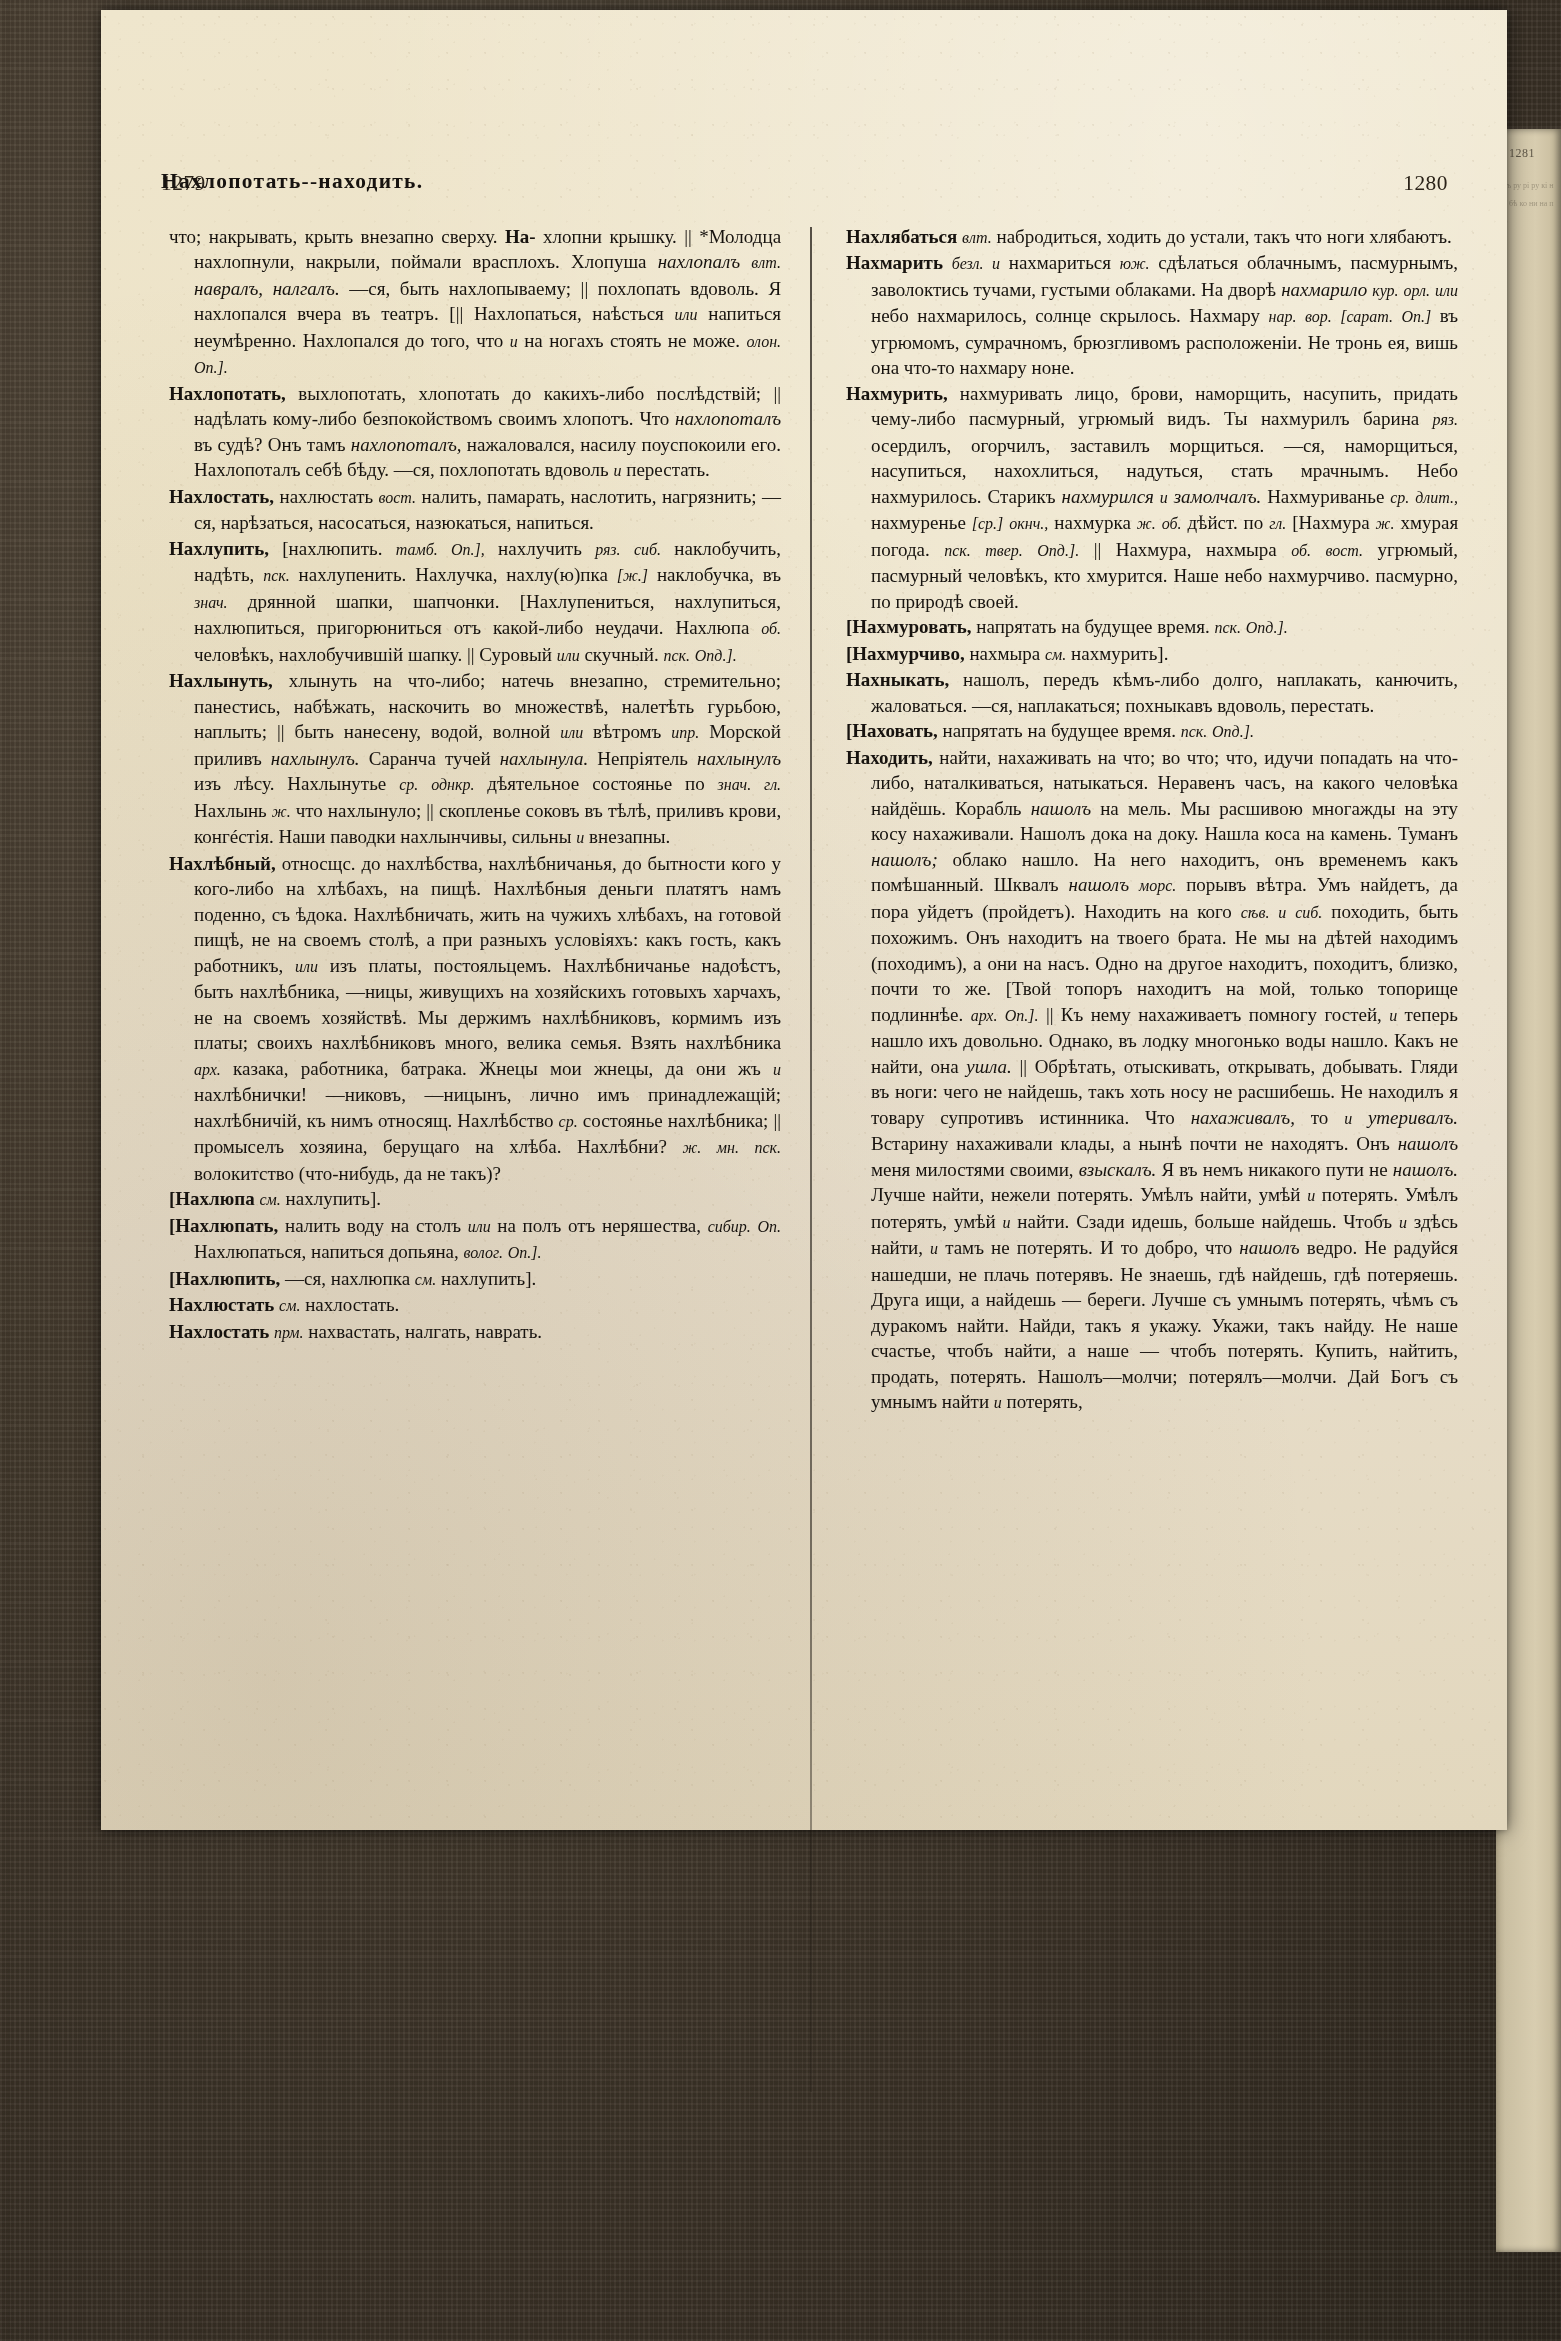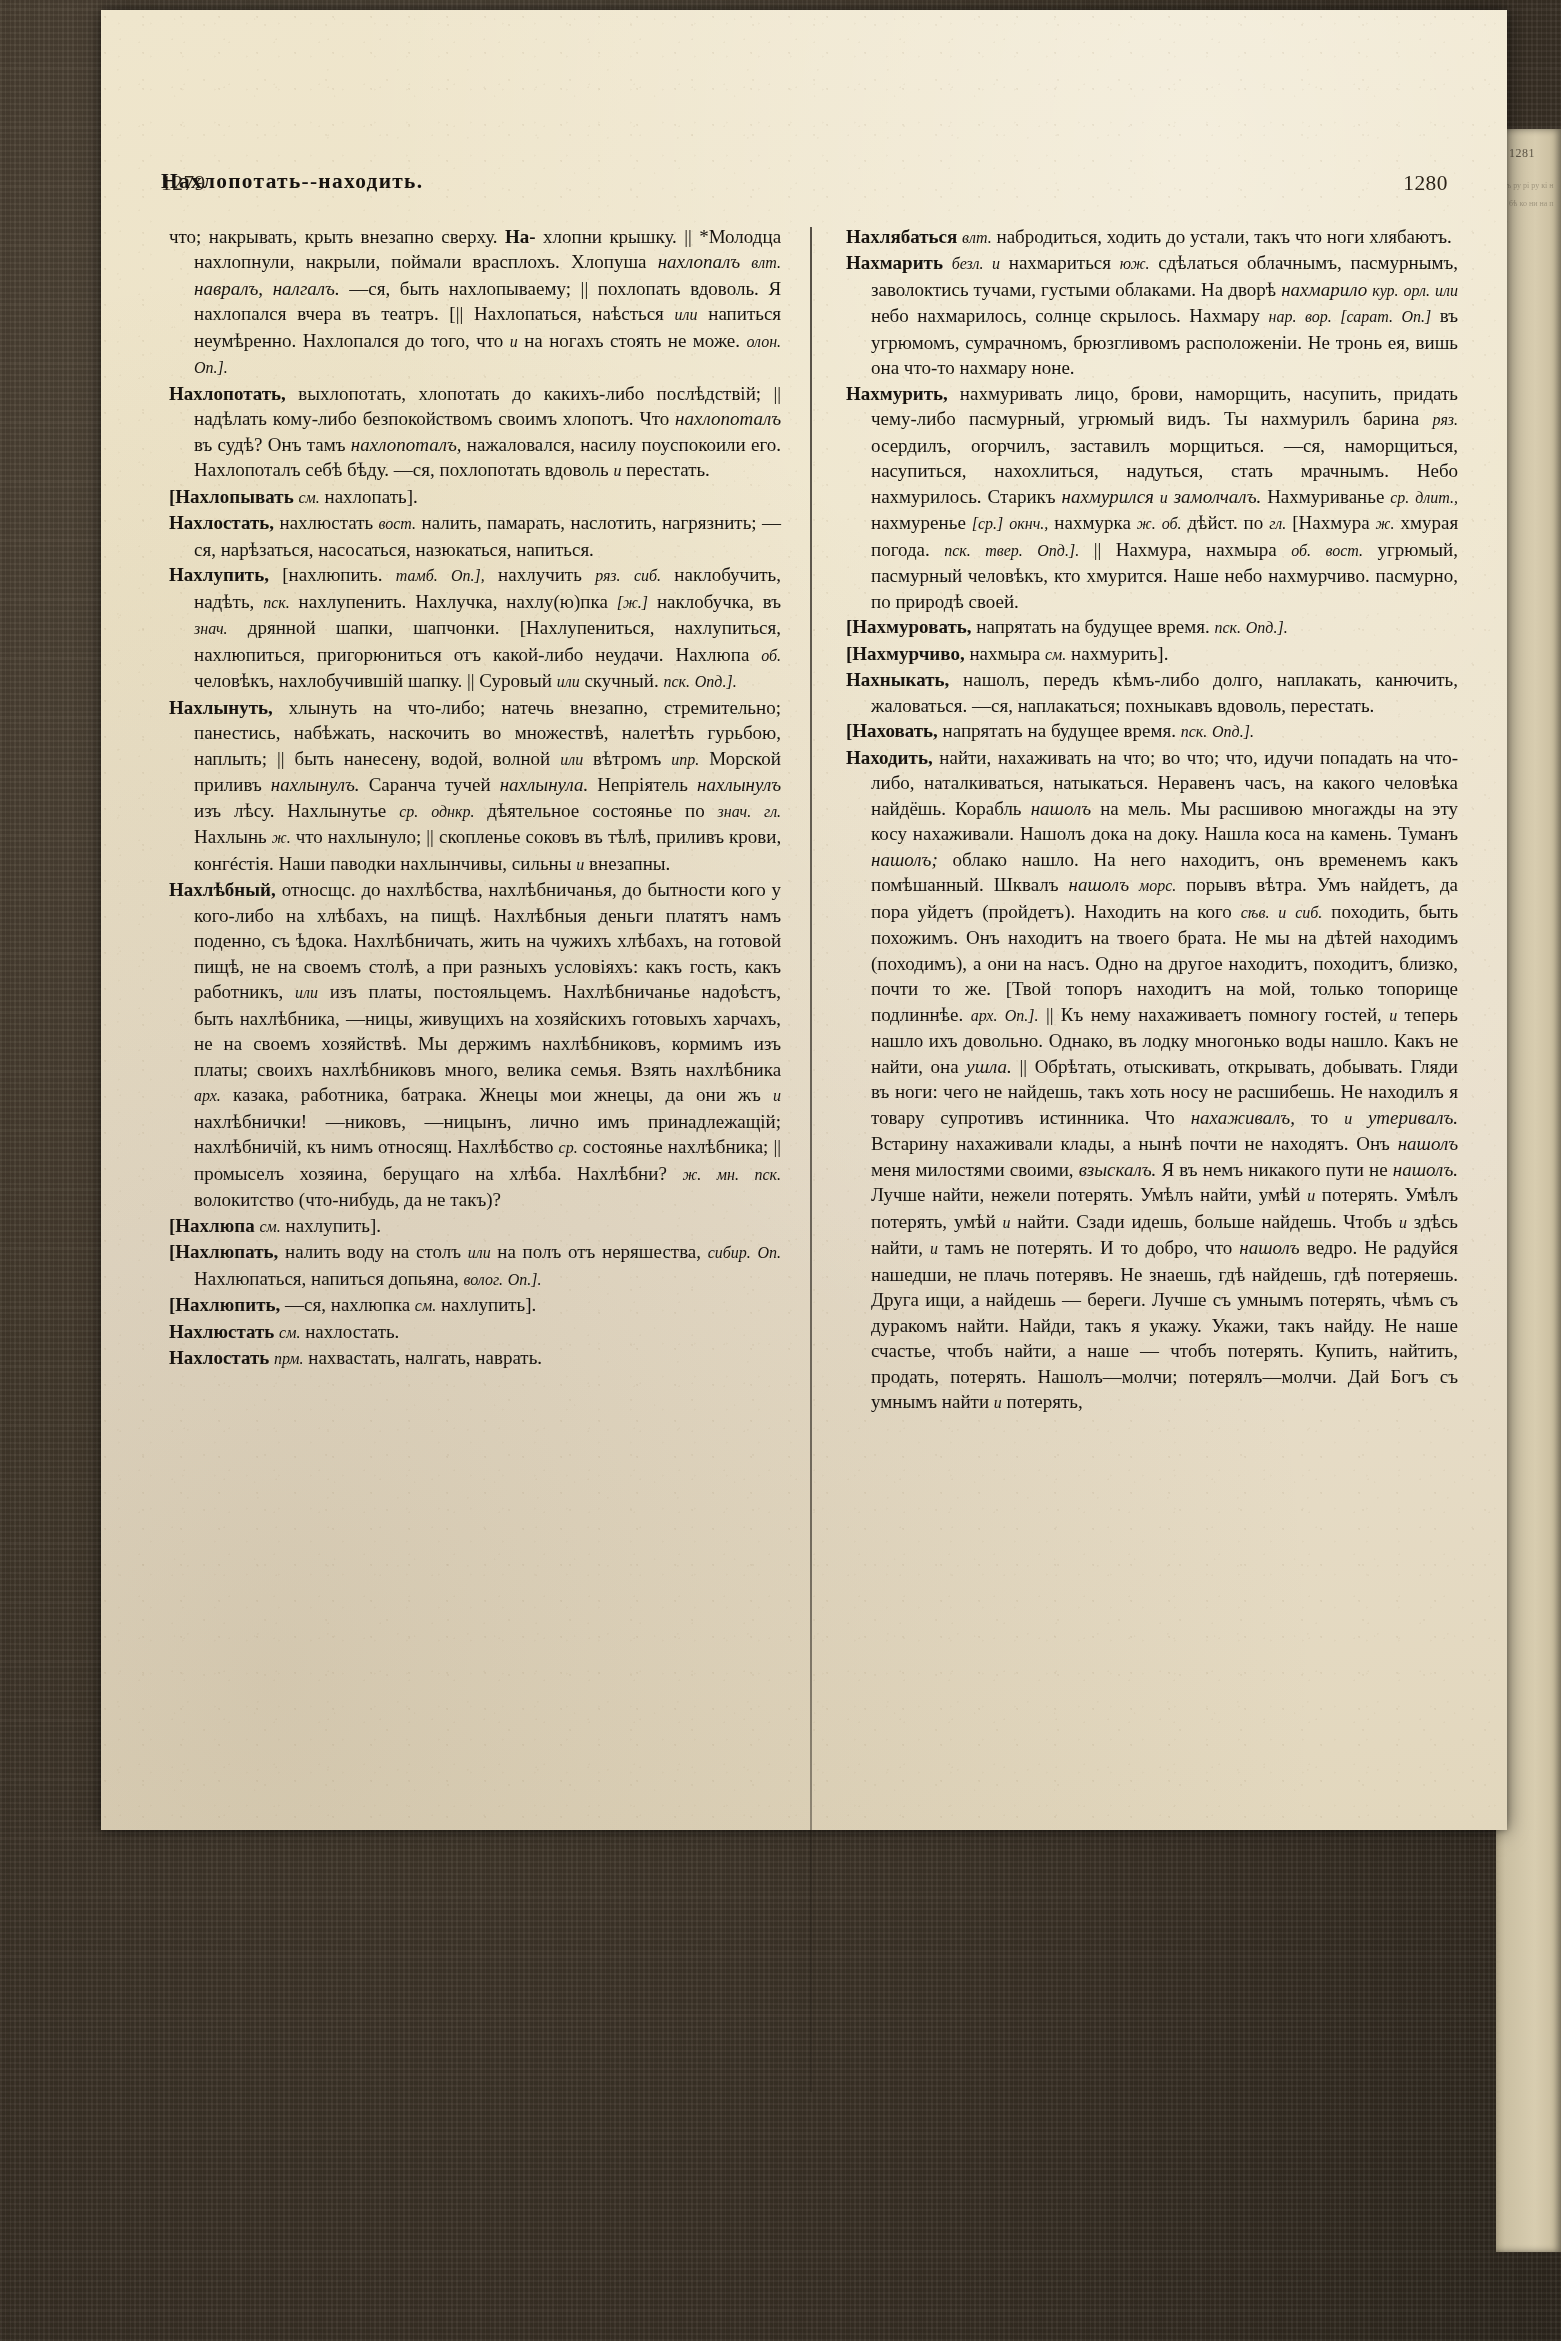--- a/index.html
+++ b/index.html
@@ -109,21 +109,20 @@
     <div class="folio" id="folio-left">1279</div>
     <div id="running-head">Нахлопотать--находить.</div>
     <div class="folio" id="folio-right">1280</div>
   </div>
 
   <div id="cols">
     <div id="rule"></div>
     <div class="col" id="col-left">
         <p class="entry"><span>что;</span> <span>накрывать,</span> <span>крыть</span> <span>внезапно</span> <span>сверху.</span> <span class="hw">На-</span> <span>хлопни</span> <span>крышку.</span> <span>||</span> <span>*Молодца</span> <span>нахлопнули,</span> <span>накрыли,</span> <span>поймали</span> <span>врасплохъ.</span> <span>Хлопуша</span> <span class="it">нахлопалъ</span> <span class="abbr">влт.</span> <span class="it">навралъ,</span> <span class="it">налгалъ.</span> <span>—ся,</span> <span>быть</span> <span>нахлопываему;</span> <span>||</span> <span>похлопать</span> <span>вдоволь.</span> <span>Я</span> <span>нахлопался</span> <span>вчера</span> <span>въ</span> <span>театръ.</span> <span>[||</span> <span>Нахлопаться,</span> <span>наѣсться</span> <span class="abbr">или</span> <span>напиться</span> <span>неумѣренно.</span> <span>Нахлопался</span> <span>до</span> <span>того,</span> <span>что</span> <span class="abbr">и</span> <span>на</span> <span>ногахъ</span> <span>стоять</span> <span>не</span> <span>може.</span> <span class="abbr">олон.</span> <span class="abbr">Оп.].</span></p>
         <p class="entry"><span class="hw">Нахлопотать,</span> <span>выхлопотать,</span> <span>хлопотать</span> <span>до</span> <span>какихъ-либо</span> <span>послѣдствій;</span> <span>||</span> <span>надѣлать</span> <span>кому-либо</span> <span>безпокойствомъ</span> <span>своимъ</span> <span>хлопотъ.</span> <span>Что</span> <span class="it">нахлопоталъ</span> <span>въ</span> <span>судѣ?</span> <span>Онъ</span> <span>тамъ</span> <span class="it">нахлопоталъ,</span> <span>нажаловался,</span> <span>насилу</span> <span>поуспокоили</span> <span>его.</span> <span>Нахлопоталъ</span> <span>себѣ</span> <span>бѣду.</span> <span>—ся,</span> <span>похлопотать</span> <span>вдоволь</span> <span class="abbr">и</span> <span>перестать.</span></p>
-        <p class="entry"><span class="hw">[Нахлопывать</span> <span class="abbr">см.</span> <span>нахлопать].</span></p>
         <p class="entry"><span class="hw">Нахлостать,</span> <span>нахлюстать</span> <span class="abbr">вост.</span> <span>налить,</span> <span>памарать,</span> <span>наслотить,</span> <span>нагрязнить;</span> <span>—ся,</span> <span>нарѣзаться,</span> <span>насосаться,</span> <span>назюкаться,</span> <span>напиться.</span></p>
         <p class="entry"><span class="hw">Нахлупить,</span> <span>[нахлюпить.</span> <span class="abbr">тамб.</span> <span class="abbr">Оп.],</span> <span>нахлучить</span> <span class="abbr">ряз.</span> <span class="abbr">сиб.</span> <span>наклобучить,</span> <span>надѣть,</span> <span class="abbr">пск.</span> <span>нахлупенить.</span> <span>Нахлучка,</span> <span>нахлу(ю)пка</span> <span class="abbr">[ж.]</span> <span>наклобучка,</span> <span>въ</span> <span class="abbr">знач.</span> <span>дрянной</span> <span>шапки,</span> <span>шапчонки.</span> <span>[Нахлупениться,</span> <span>нахлупиться,</span> <span>нахлюпиться,</span> <span>пригорюниться</span> <span>отъ</span> <span>какой-либо</span> <span>неудачи.</span> <span>Нахлюпа</span> <span class="abbr">об.</span> <span>человѣкъ,</span> <span>нахлобучившій</span> <span>шапку.</span> <span>||</span> <span>Суровый</span> <span class="abbr">или</span> <span>скучный.</span> <span class="abbr">пск.</span> <span class="abbr">Опд.].</span></p>
         <p class="entry"><span class="hw">Нахлынуть,</span> <span>хлынуть</span> <span>на</span> <span>что-либо;</span> <span>натечь</span> <span>внезапно,</span> <span>стремительно;</span> <span>панестись,</span> <span>набѣжать,</span> <span>наскочить</span> <span>во</span> <span>множествѣ,</span> <span>налетѣть</span> <span>гурьбою,</span> <span>наплыть;</span> <span>||</span> <span>быть</span> <span>нанесену,</span> <span>водой,</span> <span>волной</span> <span class="abbr">или</span> <span>вѣтромъ</span> <span class="abbr">ипр.</span> <span>Морской</span> <span>приливъ</span> <span class="it">нахлынулъ.</span> <span>Саранча</span> <span>тучей</span> <span class="it">нахлынула.</span> <span>Непріятель</span> <span class="it">нахлынулъ</span> <span>изъ</span> <span>лѣсу.</span> <span>Нахлынутье</span> <span class="abbr">ср.</span> <span class="abbr">однкр.</span> <span>дѣятельное</span> <span>состоянье</span> <span>по</span> <span class="abbr">знач.</span> <span class="abbr">гл.</span> <span>Нахлынь</span> <span class="abbr">ж.</span> <span>что</span> <span>нахлынуло;</span> <span>||</span> <span>скопленье</span> <span>соковъ</span> <span>въ</span> <span>тѣлѣ,</span> <span>приливъ</span> <span>крови,</span> <span>конгéстія.</span> <span>Наши</span> <span>паводки</span> <span>нахлынчивы,</span> <span>сильны</span> <span class="abbr">и</span> <span>внезапны.</span></p>
         <p class="entry"><span class="hw">Нахлѣбный,</span> <span>относщс.</span> <span>до</span> <span>нахлѣбства,</span> <span>нахлѣбничанья,</span> <span>до</span> <span>бытности</span> <span>кого</span> <span>у</span> <span>кого-либо</span> <span>на</span> <span>хлѣбахъ,</span> <span>на</span> <span>пищѣ.</span> <span>Нахлѣбныя</span> <span>деньги</span> <span>платятъ</span> <span>намъ</span> <span>поденно,</span> <span>съ</span> <span>ѣдока.</span> <span>Нахлѣбничать,</span> <span>жить</span> <span>на</span> <span>чужихъ</span> <span>хлѣбахъ,</span> <span>на</span> <span>готовой</span> <span>пищѣ,</span> <span>не</span> <span>на</span> <span>своемъ</span> <span>столѣ,</span> <span>а</span> <span>при</span> <span>разныхъ</span> <span>условіяхъ:</span> <span>какъ</span> <span>гость,</span> <span>какъ</span> <span>работникъ,</span> <span class="abbr">или</span> <span>изъ</span> <span>платы,</span> <span>постояльцемъ.</span> <span>Нахлѣбничанье</span> <span>надоѣстъ,</span> <span>быть</span> <span>нахлѣбника,</span> <span>—ницы,</span> <span>живущихъ</span> <span>на</span> <span>хозяйскихъ</span> <span>готовыхъ</span> <span>харчахъ,</span> <span>не</span> <span>на</span> <span>своемъ</span> <span>хозяйствѣ.</span> <span>Мы</span> <span>держимъ</span> <span>нахлѣбниковъ,</span> <span>кормимъ</span> <span>изъ</span> <span>платы;</span> <span>своихъ</span> <span>нахлѣбниковъ</span> <span>много,</span> <span>велика</span> <span>семья.</span> <span>Взять</span> <span>нахлѣбника</span> <span class="abbr">арх.</span> <span>казака,</span> <span>работника,</span> <span>батрака.</span> <span>Жнецы</span> <span>мои</span> <span>жнецы,</span> <span>да</span> <span>они</span> <span>жъ</span> <span class="abbr">и</span> <span>нахлѣбнички!</span> <span>—никовъ,</span> <span>—ницынъ,</span> <span>лично</span> <span>имъ</span> <span>принадлежащій;</span> <span>нахлѣбничій,</span> <span>къ</span> <span>нимъ</span> <span>относящ.</span> <span>Нахлѣбство</span> <span class="abbr">ср.</span> <span>состоянье</span> <span>нахлѣбника;</span> <span>||</span> <span>промыселъ</span> <span>хозяина,</span> <span>берущаго</span> <span>на</span> <span>хлѣба.</span> <span>Нахлѣбни?</span> <span class="abbr">ж.</span> <span class="abbr">мн.</span> <span class="abbr">пск.</span> <span>волокитство</span> <span>(что-нибудь,</span> <span>да</span> <span>не</span> <span>такъ)?</span></p>
         <p class="entry"><span class="hw">[Нахлюпа</span> <span class="abbr">см.</span> <span>нахлупить].</span></p>
         <p class="entry"><span class="hw">[Нахлюпать,</span> <span>налить</span> <span>воду</span> <span>на</span> <span>столъ</span> <span class="abbr">или</span> <span>на</span> <span>полъ</span> <span>отъ</span> <span>неряшества,</span> <span class="abbr">сибир.</span> <span class="abbr">Оп.</span> <span>Нахлюпаться,</span> <span>напиться</span> <span>допьяна,</span> <span class="abbr">волог.</span> <span class="abbr">Оп.].</span></p>
         <p class="entry"><span class="hw">[Нахлюпить,</span> <span>—ся,</span> <span>нахлюпка</span> <span class="abbr">см.</span> <span>нахлупить].</span></p>
         <p class="entry"><span class="hw">Нахлюстать</span> <span class="abbr">см.</span> <span>нахлостать.</span></p>
         <p class="entry"><span class="hw">Нахлостать</span> <span class="abbr">прм.</span> <span>нахвастать,</span> <span>налгать,</span> <span>наврать.</span></p>
       </div>

